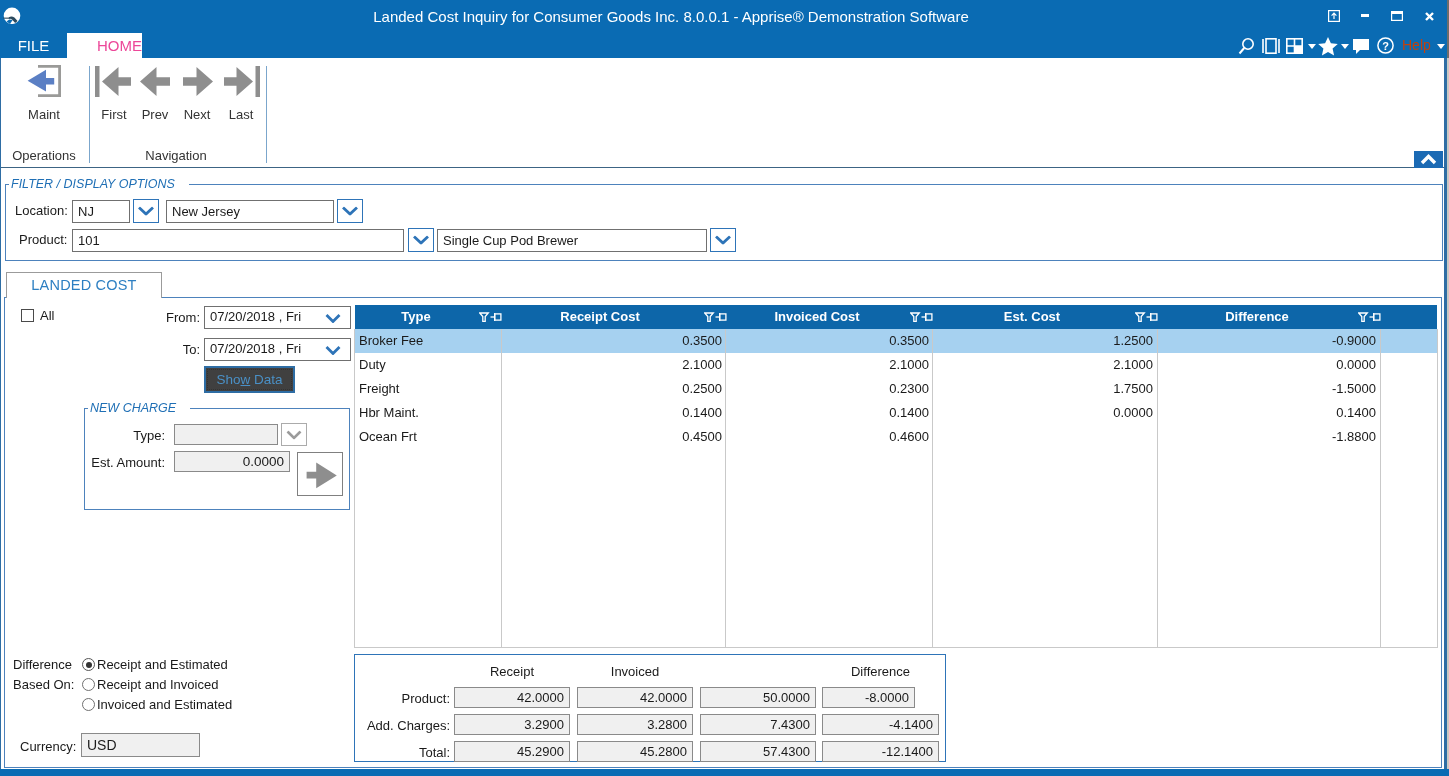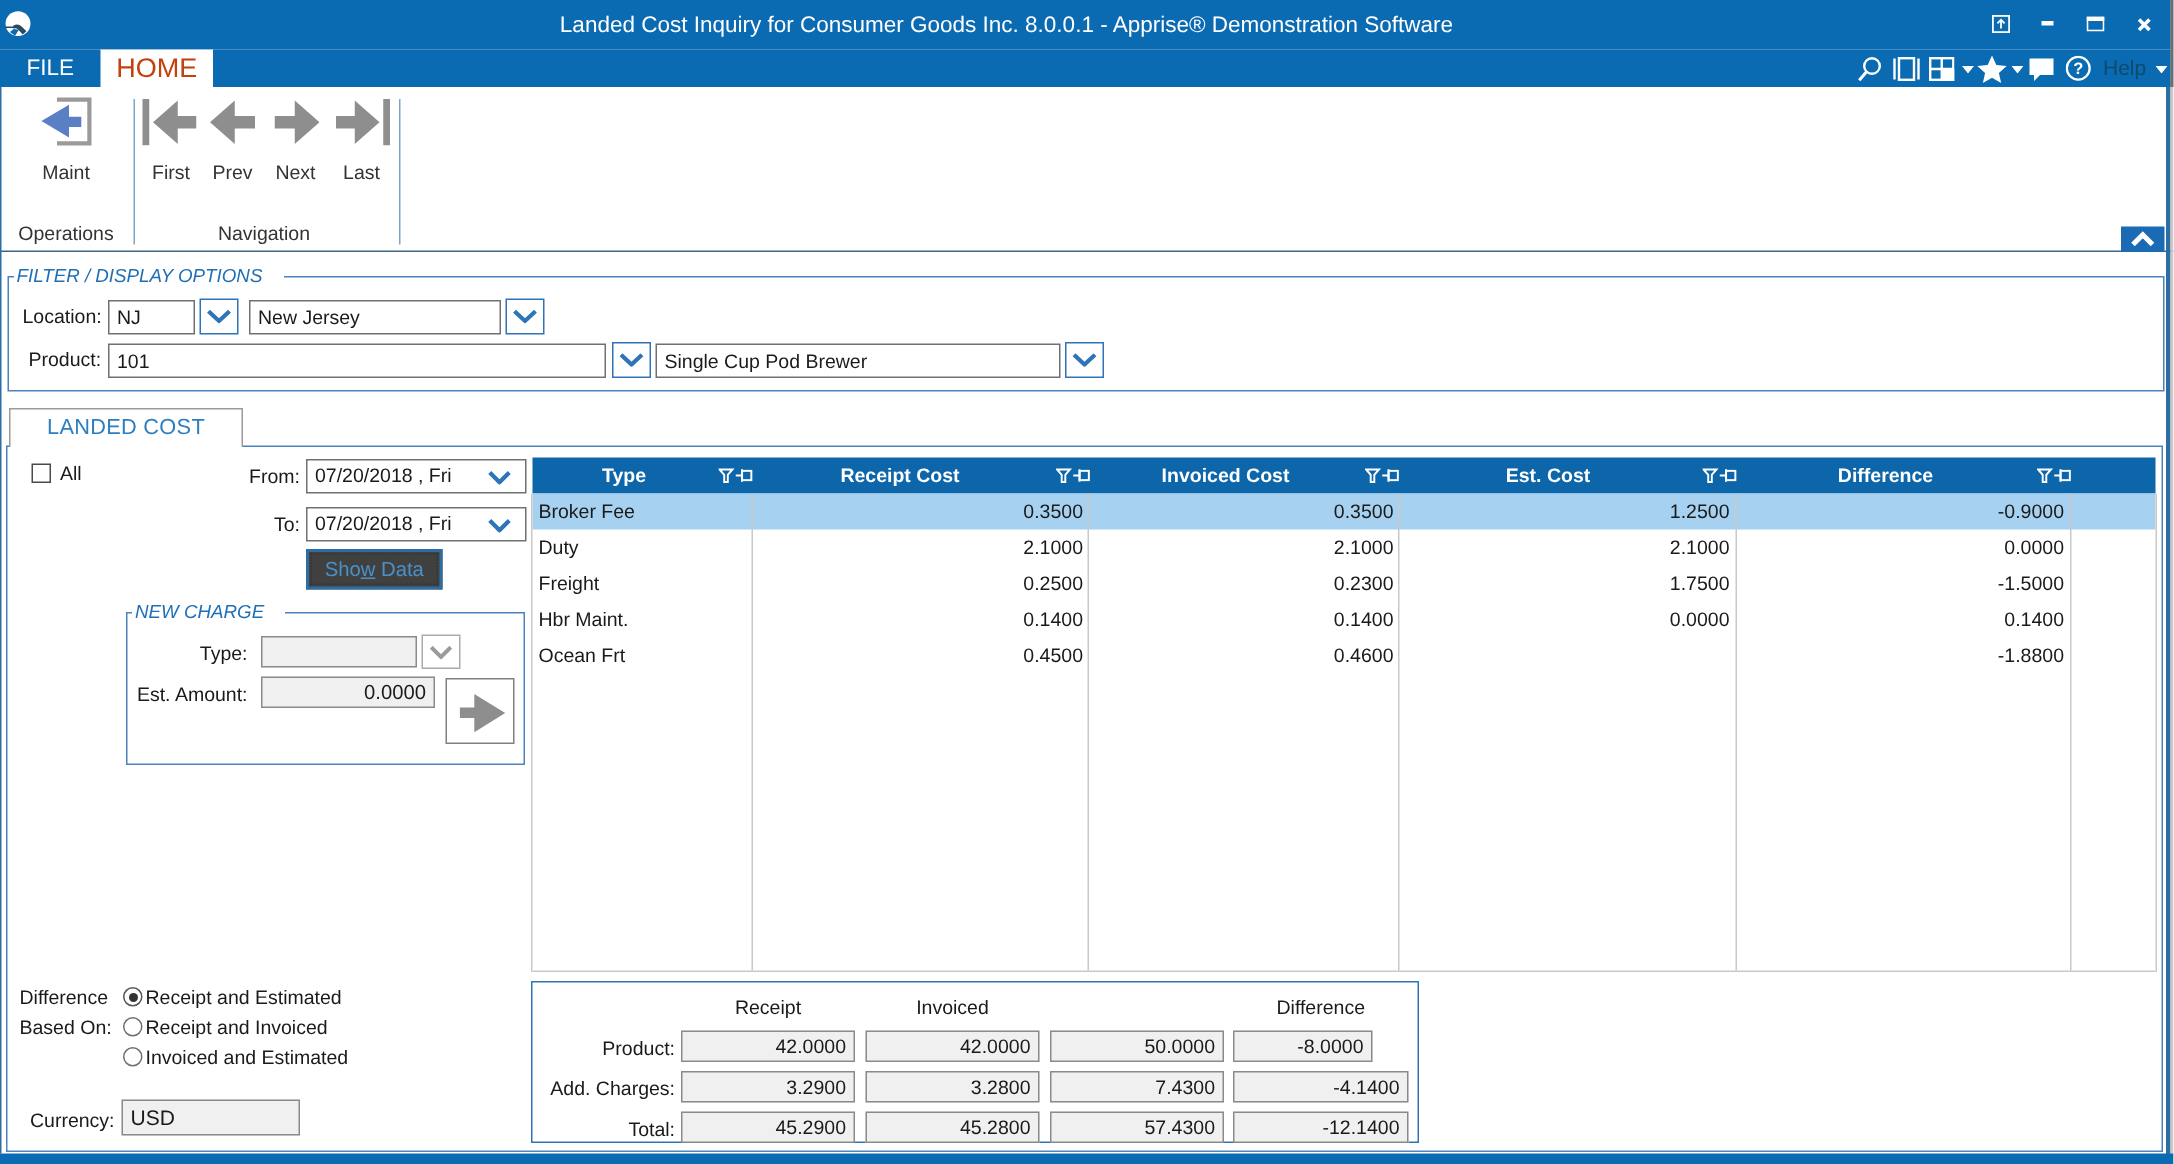--- a/index.html
+++ b/index.html
@@ -6,21 +6,21 @@
 html,body { width:1449px; height:776px; overflow:hidden; }
 body { font-family:"Liberation Sans", sans-serif; font-size:13px; color:#1a1a1a; background:#fff; position:relative; }
 .abs { position:absolute; }
 
 
 #titlebar { left:0; top:0; width:1449px; height:33px; background:#0a6bb3; }
 #tabrow { left:0; top:33px; width:1449px; height:25px; background:#0a6bb3; }
 #title { left:0; top:0; width:1342px; height:33px; line-height:33px; text-align:center; color:#fff; font-size:15px; }
 
 #filetab { left:0; top:33px; width:67px; height:25px; color:#fff; font-size:15px; text-align:center; line-height:25px; }
-#hometab { left:67px; top:33px; width:75px; height:25px; background:#fff; color:#c2410c; font-size:18px; text-align:center; line-height:25px; }
+#hometab { left:67px; top:33px; width:75px; height:25px; background:#fff; color:#ec4899; font-size:15px; text-align:right; line-height:25px; }
 
 
 #ribbon { left:0; top:58px; width:1449px; height:110px; background:#fff; border-bottom:1px solid #3c6484; }
 .vsep { width:1px; background:#7ba6cc; }
 .riblabel { font-size:13px; color:#333; text-align:center; }
 #collapsebtn { left:1414px; top:151px; width:29px; height:17px; background:#1b6ab4; }
 
 
 fieldset { border:1px solid #4d82bc; position:absolute;font-style:italic; }
 legend { color:#1f6fb5; font-size:12.5px; padding:0 14px 0 2px; margin-left:3px; white-space:nowrap; }
@@ -100,21 +100,21 @@
 <svg class="abs" style="left:1341px;top:44px" width="8" height="5" viewBox="0 0 8 5">
     <path d="M0 0 L4 5 L8 0 Z" fill="#fff"></path>
   </svg>
 <svg class="abs" style="left:1352px;top:38px" width="18" height="17" viewBox="0 0 18 17">
   <path d="M1 1 H17 V12 H8 L4 16 V12 H1 Z" fill="#fff"></path>
 </svg>
 <svg class="abs" style="left:1377px;top:37px" width="17" height="17" viewBox="0 0 17 17">
   <circle cx="8.5" cy="8.5" r="7.6" fill="none" stroke="#fff" stroke-width="1.5"></circle>
   <text x="8.5" y="12.5" font-size="11" font-weight="bold" fill="#fff" text-anchor="middle" font-family="Liberation Sans">?</text>
 </svg>
-<div class="abs" style="left:1402px;top:37px;color:#0c4a6e;font-size:14px">Help</div>
+<div class="abs" style="left:1402px;top:37px;color:#c2410c;font-size:14px">Help</div>
 <svg class="abs" style="left:1437px;top:44px" width="8" height="5" viewBox="0 0 8 5">
     <path d="M0 0 L4 5 L8 0 Z" fill="#fff"></path>
   </svg>
 
 <div class="abs" id="filetab">FILE</div>
 <div class="abs" id="hometab">HOME</div>
 
 <div class="abs" id="ribbon"></div>
 
 <svg class="abs" style="left:25px;top:64px" width="37" height="34" viewBox="0 0 37 34">

